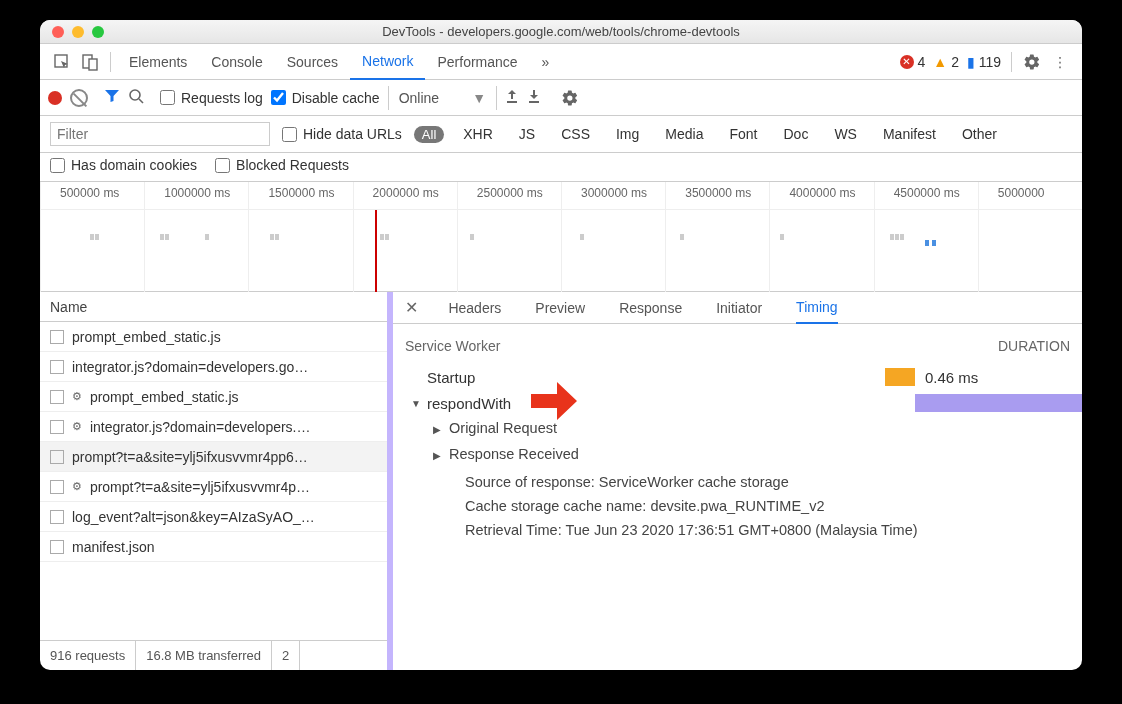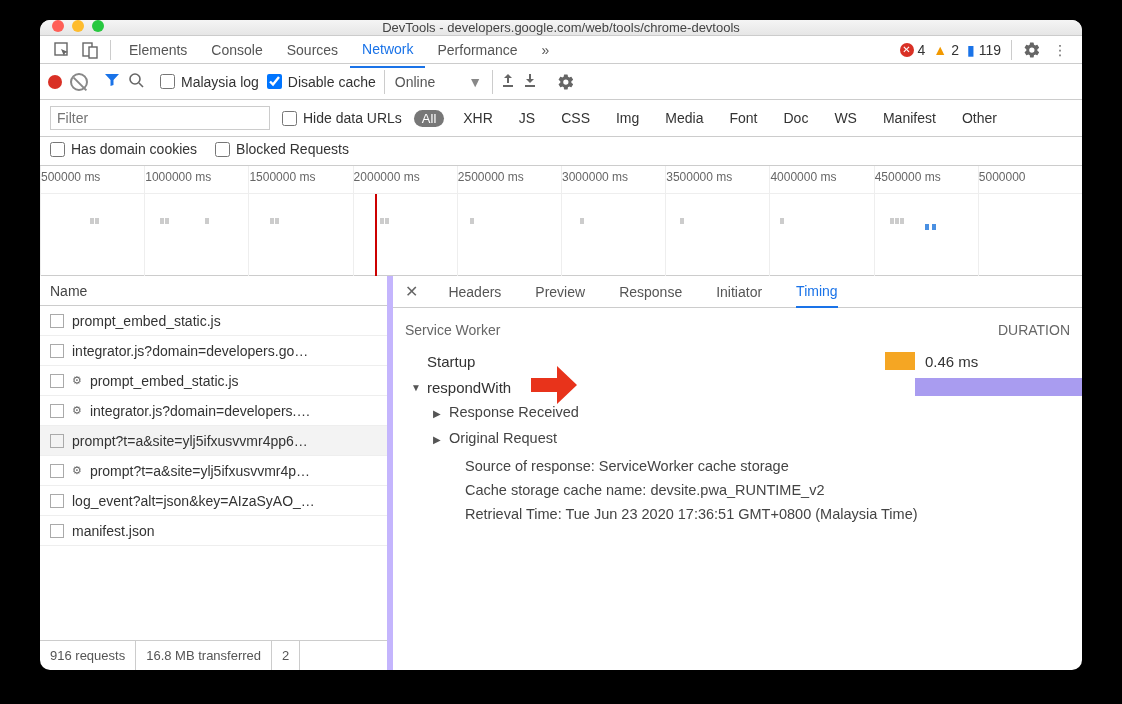--- a/index.html
+++ b/index.html
@@ -1,23 +1,23 @@
 <!DOCTYPE html>
 <html><head>
 <meta charset="utf-8">
 <style>
   * { box-sizing: border-box; margin: 0; padding: 0; font-family: -apple-system, "Helvetica Neue", Arial, sans-serif; }
   body { background:#000; width:1122px; height:704px; position:relative; font-size:14px; color:#333; }
   .window { position:absolute; left:40px; top:20px; width:1042px; height:650px; background:#fff; border-radius:10px; box-shadow:0 20px 50px rgba(0,0,0,.5); overflow:hidden; display:flex; flex-direction:column; }
-  .titlebar { height:16px; background:linear-gradient(#f5f5f5,#e6e6e6); border-bottom:1px solid #ccc; display:flex; align-items:flex-start; position:relative; }
+  .titlebar { height:24px; background:linear-gradient(#f5f5f5,#e6e6e6); border-bottom:1px solid #ccc; display:flex; align-items:center; position:relative; }
   .traffic { display:flex; gap:8px; padding-left:12px; }
   .dot { width:12px; height:12px; border-radius:50%; }
   .dot.red{background:#ff5f57;} .dot.yellow{background:#febc2e;} .dot.green{background:#28c840;}
   .title { position:absolute; left:0; right:0; text-align:center; font-size:13px; color:#444; }
-  .tabs { height:28px; border-bottom:1px solid #ccc; display:flex; align-items:center; padding:0 8px; }
+  .tabs { height:36px; border-bottom:1px solid #ccc; display:flex; align-items:center; padding:0 8px; }
   .tabs .icon-btn { width:28px; height:28px; display:flex; align-items:center; justify-content:center; color:#666; cursor:pointer; }
   .tabs .sep { width:1px; height:20px; background:#ccc; margin:0 6px; }
   .tabs .tab { padding:0 12px; height:36px; display:flex; align-items:center; color:#555; cursor:pointer; }
   .tabs .tab.active { color:#1a73e8; border-bottom:2px solid #1a73e8; }
   .tabs .spacer { flex:1; }
   .tabs .stat { display:flex; align-items:center; gap:4px; margin:0 4px; font-size:14px; }
   .stat .circle { width:14px; height:14px; border-radius:50%; display:inline-flex; align-items:center; justify-content:center; font-size:10px; color:#fff; }
   .circle.err{background:#d93025;} .tri.warn{color:#f29900;font-size:14px;} .sq.info{color:#1a73e8;font-size:14px;}
   .toolbar { height:36px; border-bottom:1px solid #ccc; display:flex; align-items:center; padding:0 8px; gap:8px; }
   .record { width:14px; height:14px; border-radius:50%; background:#d93025; }
@@ -27,21 +27,21 @@
   .cb { display:flex; align-items:center; gap:6px; }
   .cb input{width:15px;height:15px;}
   .select { display:flex; align-items:center; gap:33px; padding:0 10px; border-left:1px solid #ccc; border-right:1px solid #ccc; height:24px; color:#555;}
   .filterbar { padding:6px 10px; border-bottom:1px solid #ccc; display:flex; align-items:center; gap:12px; flex-wrap:wrap; }
   .filterbar input.fi { width:220px; height:24px; border:1px solid #ccc; padding:0 6px; font-size:14px; }
   .pill { background:#777; color:#fff; border-radius:10px; padding:1px 8px; font-size:13px; }
   .ftype { color:#333; cursor:pointer; }
   .checksrow { padding:4px 10px 8px 10px; border-bottom:1px solid #ccc; display:flex; gap:18px;}
   .timeline { height:110px; border-bottom:1px solid #ccc; position:relative; }
   .tl-labels { height:28px; border-bottom:1px solid #eee; display:flex; font-size:12px; color:#666; }
-  .tl-labels span { flex:1; border-left:1px solid #eee; padding:4px 4px 0 0; }
+  .tl-labels span { flex:1; border-left:1px solid #eee; padding:4px 4px 0 19px; }
   .tl-body { position:relative; height:82px; }
   .tl-body .vline{position:absolute;top:0;bottom:0;border-left:1px solid #eee;}
   .tl-body .tick{position:absolute;width:4px;height:6px;top:24px;}
   .redline{position:absolute;left:335px;top:0;bottom:0;width:2px;background:#c00;}
   .content { flex:1; display:flex; min-height:0; }
   .left { width:353px; border-right:6px solid #c4b5fd; display:flex; flex-direction:column; }
   .left .hdr { height:30px; border-bottom:1px solid #ccc; display:flex; align-items:center; padding:0 10px; font-size:14px; color:#444; }
   .left .rows { flex:1; overflow:hidden; }
   .row { height:30px; display:flex; align-items:center; padding:0 10px; gap:8px; border-bottom:1px solid #eee; font-size:14px; color:#333; white-space:nowrap; overflow:hidden; text-overflow:ellipsis; }
   .row .fi-ico{width:14px;height:14px;border:1px solid #aaa;display:inline-flex;align-items:center;justify-content:center;font-size:9px;color:#888;}
@@ -127,21 +127,21 @@
     <div class="icon-btn funnel"><svg width="16" height="16" viewBox="0 0 16 16" fill="#1a73e8">
           <path d="M1 2h14l-5.5 6v5l-3 1V8z"></path>
         </svg></div>
     <div class="icon-btn"><svg width="16" height="16" viewBox="0 0 16 16" fill="none" stroke="#666" stroke-width="1.6">
           <circle cx="7" cy="7" r="5"></circle>
           <line x1="11" y1="11" x2="15" y2="15"></line>
         </svg></div>
     <div class="sep"></div>
     <label class="cb">
         <input type="checkbox" style="">
-        <span>Malaysia log</span>
+        <span>Requests log</span>
       </label>
     <label class="cb">
         <input type="checkbox" checked="" style="">
         <span>Disable cache</span>
       </label>
     <div class="select">
         <span>Online</span>
         <span style="color:#888">▼</span>
       </div>
     <div class="icon-btn"><svg width="14" height="14" viewBox="0 0 14 14" fill="#666">
@@ -298,22 +298,22 @@
                 <span class="tree-arrow">▼</span>
                 <span>respondWith</span>
               </div>
               <div style="position: relative; width: 300px; height: 18px;">
                 <div style="position: absolute; left: 290px; width: 200px; height: 18px; background: rgb(169, 156, 240);"></div>
               </div>
               <div class="dur">3.24 ms</div>
             </div>
           </div>
         <div id="timing-children">
+            <div class="sub"><span class="tree-arrow">▶</span> Original Request</div>
             <div class="sub"><span class="tree-arrow">▶</span> Response Received</div>
-            <div class="sub"><span class="tree-arrow">▶</span> Original Request</div>
           </div>
         <div id="timing-info" style="padding-left:44px;margin-top:2px;">
             <div class="sub" style="padding-left: 16px;">Source of response: ServiceWorker cache storage</div>
             <div class="sub" style="padding-left: 16px;">Cache storage cache name: devsite.pwa_RUNTIME_v2</div>
             <div class="sub" style="padding-left: 16px;">Retrieval Time: Tue Jun 23 2020 17:36:51 GMT+0800 (Malaysia Time)</div>
           </div>
         <div class="arrow">
           <svg viewBox="0 0 46 38">
               <path d="M0 12 L26 12 L26 0 L46 19 L26 38 L26 26 L0 26 Z" fill="#e8331b"></path>
             </svg>

